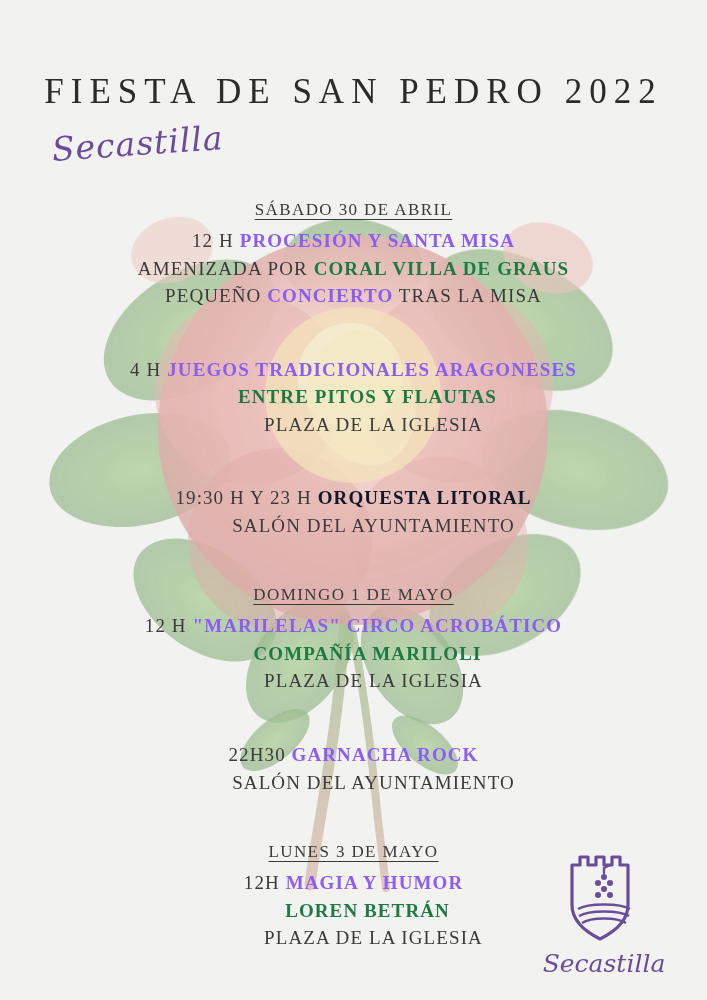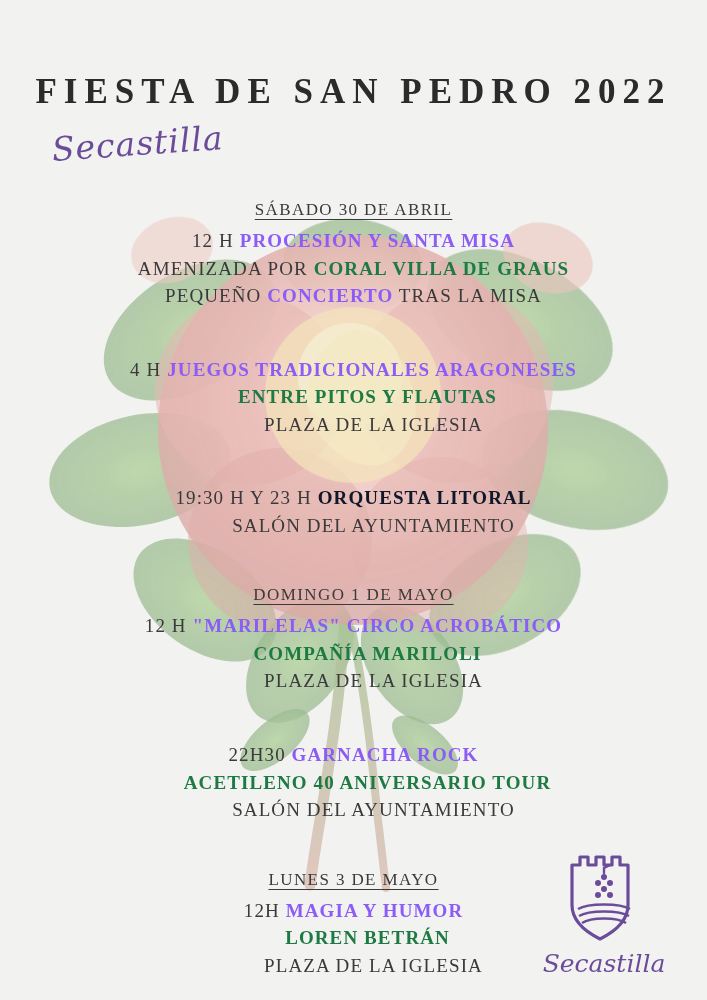--- a/index.html
+++ b/index.html
@@ -32,21 +32,21 @@
     height: 1000px;
     box-sizing: border-box;
   }
 
   .title {
     position: absolute;
     left: 0; right: 0;
     top: 72px;
     text-align: center;
     font-family: "Liberation Serif", serif;
-    font-weight: bold;
+    font-weight: normal;
     font-size: 35px;
     letter-spacing: 7px;
     color: #2b2b2b;
   }
 
   .subtitle {
     position: absolute;
     left: 52px;
     top: 130px;
     font-family: "DejaVu Serif", serif;
@@ -208,21 +208,20 @@
       <div class="line green">COMPAÑÍA MARILOLI</div>
       <div class="line place">PLAZA DE LA IGLESIA</div>
     </div>
 
     <div class="spacer"></div>
 
     <div class="day-block">
       <div class="line">
         <span>22H30 </span><span class="b">GARNACHA ROCK</span>
       </div>
-      <div class="line green">ACETILENO 40 ANIVERSARIO TOUR</div>
       <div class="line place">SALÓN DEL AYUNTAMIENTO</div>
     </div>
 
     <div class="spacer"></div>
 
     <div class="day-block">
       <div class="day-head">LUNES 3 DE MAYO</div>
       <div class="line">
         <span>12H </span><span class="b">MAGIA Y HUMOR</span>
       </div>

